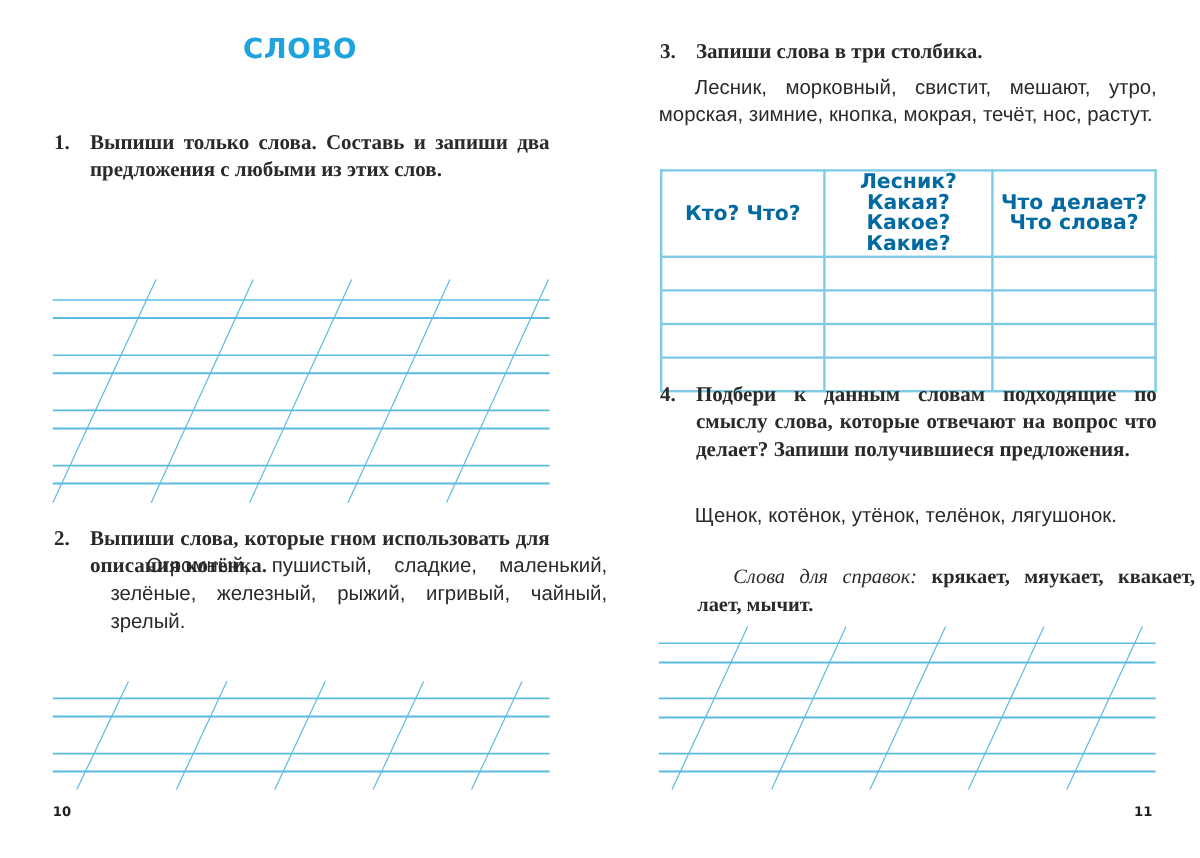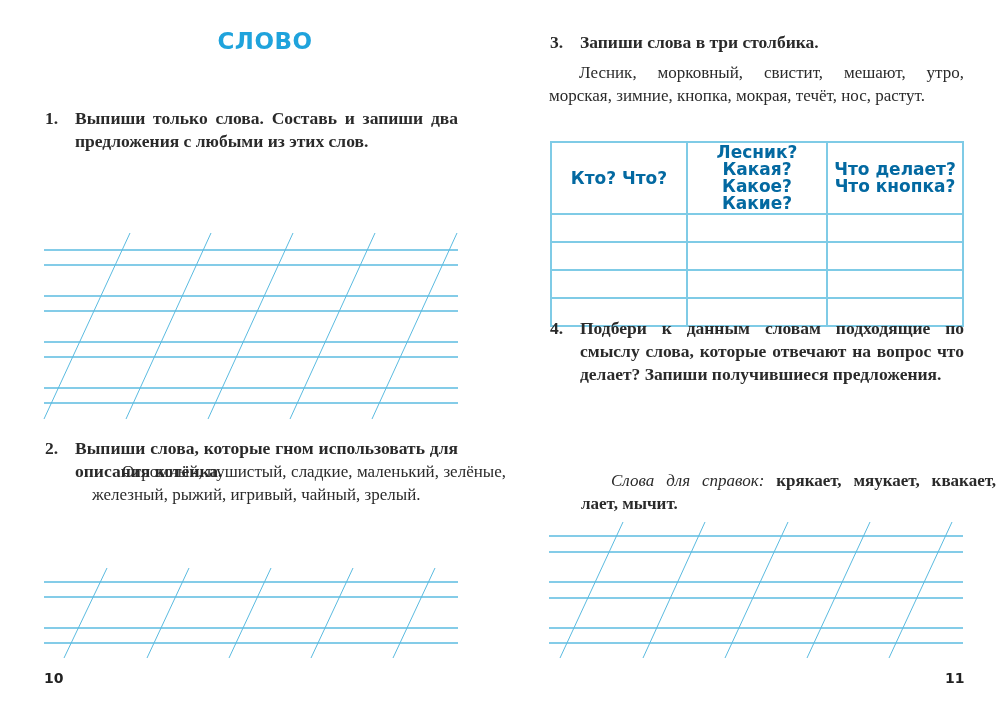--- a/index.html
+++ b/index.html
@@ -6,35 +6,35 @@
   body {
     width: 1000px; height: 715px; background: #ffffff; position: relative; overflow: hidden;
     font-family: "Liberation Sans", sans-serif; color: #222;
   }
   .page { position: absolute; top: 0; height: 715px; width: 500px; }
   .page.left { left: 0; }
   .page.right { left: 500px; }
   .title {
     position: absolute; left: 0; width: 500px; top: 28px; text-align: center;
     font-family: "DejaVu Sans", sans-serif; font-weight: bold; font-size: 23px;
-    color: #1fa3dc; letter-spacing: 0.5px; padding-left: 15px;
+    color: #1fa3dc; letter-spacing: 0.5px;
   }
   .task {
     position: absolute; font-family: "Liberation Serif", serif; font-weight: bold;
     font-size: 17.5px; line-height: 23px; color: #2a2a2a; text-align: justify;
   }
   .task .num { position: absolute; left: -30px; top: 0; }
   .words {
-    position: absolute; font-family: Liberation Serif, serif; font-size: 17px;
+    position: absolute; font-family: Liberation Sans, sans-serif; font-size: 17px;
     line-height: 23px; color: #2a2a2a; text-align: justify; text-indent: 30px;
   }
   .hint { font-family: "Liberation Serif", serif; font-size: 17px; line-height: 23px; position: absolute; color:#2a2a2a; text-align: justify; text-indent: 30px; margin-left: 32px;}
   .hint i { font-weight: normal; }
   .hint .rest { font-weight: bold; }
-  .pagenum { position: absolute; top: 670px; font-family: "DejaVu Sans", sans-serif; font-weight: bold; font-size: 14px; color: #222; }
+  .pagenum { position: absolute; top: 670px; font-family: "DejaVu Sans", sans-serif; font-weight: bold; font-size: 11px; color: #222; }
   svg.grid { position: absolute; left: 0; top: 0; }
   table.cols {
     position: absolute; left: 50px; top: 141px; width: 414px; border-collapse: collapse;
     font-family: "DejaVu Sans", sans-serif; font-weight: bold; font-size: 17px; color: #0369a1;
   }
   table.cols th, table.cols td { border: 2px solid #7fcbe6; }
   table.cols th { height: 40px; text-align: center; font-weight: bold; line-height: 17px; padding: 1px 4px; }
   table.cols td { height: 24px; }
 </style>
 </head>
@@ -105,21 +105,21 @@
       <tr>
         <th style="width:33%;">
           <span>Кто? Что?</span>
         </th>
         <th style="width:34%;">
           <span>Лесник? Какая?</span><br>
           <span>Какое? Какие?</span>
         </th>
         <th style="width:33%;">
           <span>Что делает?</span><br>
-          <span>Что кнопка?</span>
+          <span>Что слова?</span>
         </th>
       </tr>
     </thead>
     <tbody>
       <tr>
           <td></td>
           <td></td>
           <td></td>
         </tr>
       <tr>
@@ -137,20 +137,21 @@
           <td></td>
           <td></td>
         </tr>
     </tbody>
   </table>
 
   <div class="task" style="left:80px; top:317px; width:384px;">
     <span class="num">4.</span>
     <span>Подбери к данным словам подходящие по смыслу слова, которые отвечают на вопрос </span><span>что делает?</span><span> Запиши получившиеся предложения.</span>
   </div>
+  <div class="words" style="left:49px; top:418px; width:415px;">Щенок, котёнок, утёнок, телёнок, лягушонок.</div>
   <div class="hint" style="left:49px; top:469px; width:415px;">
     <i>Слова для справок:</i><span class="rest"> крякает, мяукает, квакает, лает, мычит.</span>
   </div>
 
   <svg class="grid" width="500" height="715">
     <g stroke="#5bbbe0" stroke-width="1.3">
       <line x1="49" y1="536" x2="463" y2="536"></line>
         <line x1="49" y1="552" x2="463" y2="552" stroke-width="1.7"></line>
       <line x1="49" y1="582" x2="463" y2="582"></line>
         <line x1="49" y1="598" x2="463" y2="598" stroke-width="1.7"></line>

